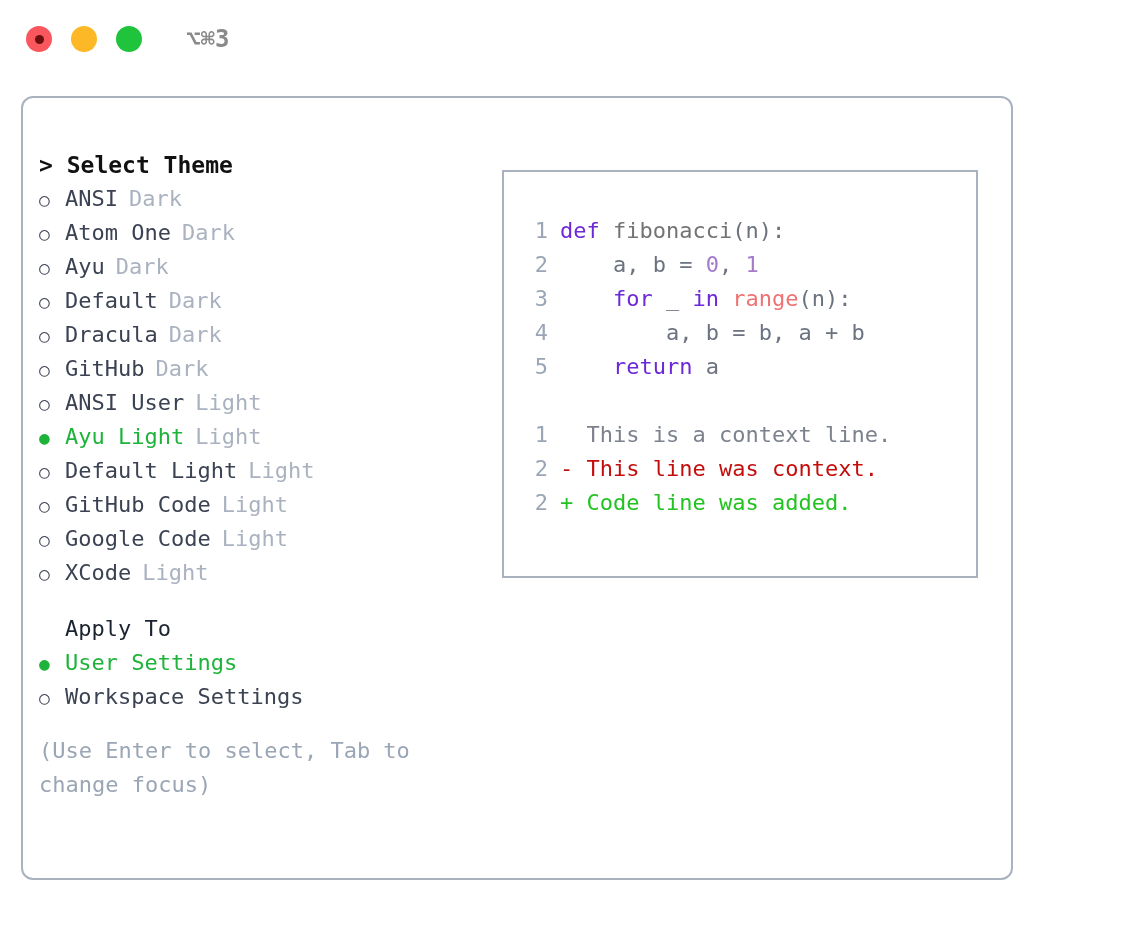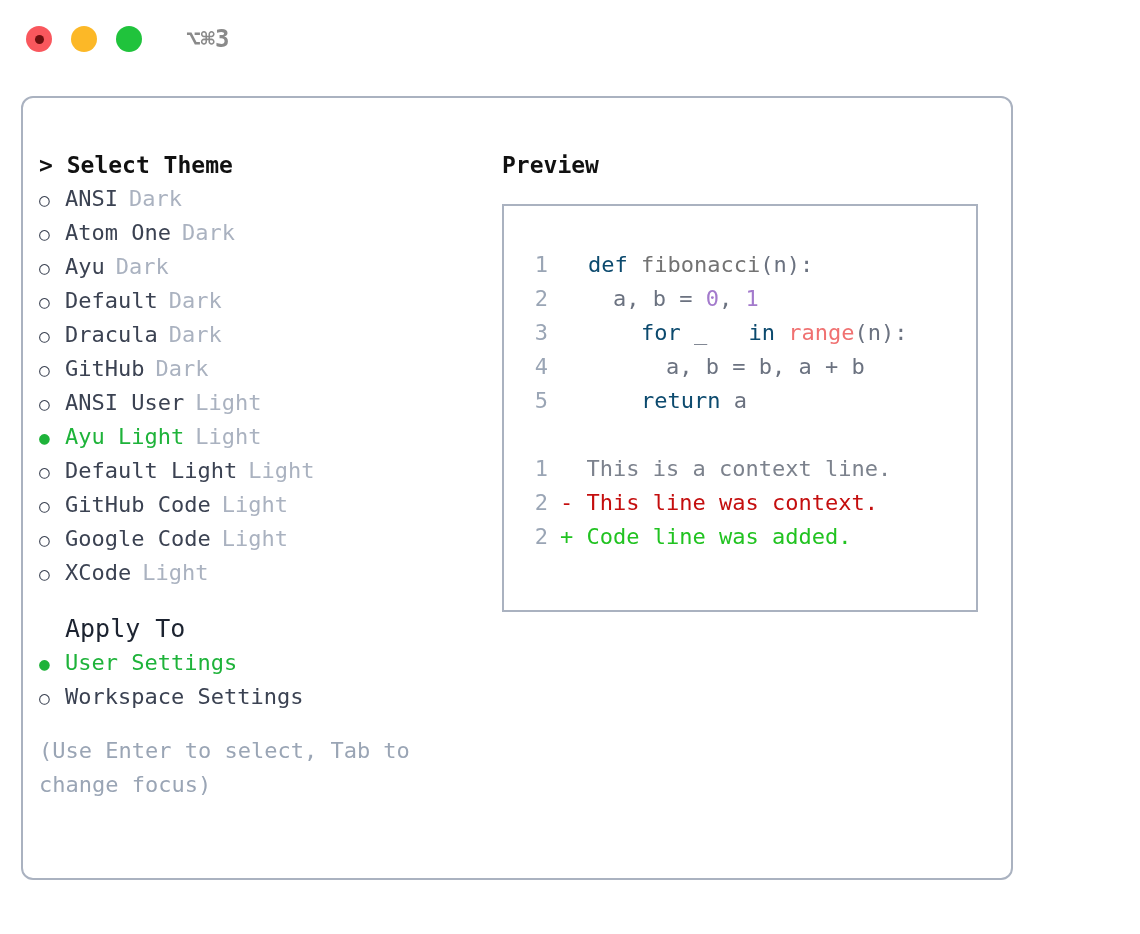--- a/index.html
+++ b/index.html
@@ -118,21 +118,21 @@
   }
   .bullet.sel { color: #1eb33a; }
   .item-name { color: #3b4252; }
   .list-item.selected .item-name { color: #1eb33a; }
   .item-kind {
     color: #aab2c0;
     margin-left: 11px;
   }
   .apply-block { margin-top: 22px; }
   .apply-title {
-    font-size: 25px;
+    font-size: 22px;
     color: #1c2330;
     line-height: 34px;
     padding-left: 26px;
     white-space: pre;
   }
   .hint {
     margin-top: 20px;
     font-size: 22px;
     line-height: 34px;
     color: #9aa5b5;
@@ -171,21 +171,21 @@
     white-space: pre;
   }
   .lineno {
     width: 26px;
     flex: 0 0 26px;
     color: #9aa5b5;
     text-align: right;
     margin-right: 12px;
   }
   .code-text { white-space: pre; }
-  .tok-kw    { color: #0c4a6e; margin-left: 28px; }
+  .tok-kw    { color: #6d28d9; }
   .tok-fn    { color: #737373; }
   .tok-num   { color: #a37acc; }
   .tok-call  { color: #f07171; }
   .tok-plain { color: #6b7280; }
   .diff-gap { height: 34px; }
   .diff-ctx { color: #7c828d; }
   .diff-del { color: #c40e0e; }
   .diff-add { color: #21c321; }
 </style>
 </head>
@@ -227,21 +227,20 @@
           <ul class="list" id="apply-list">
               <li class="list-item selected"><span class="bullet sel">●</span><span class="item-name">User Settings</span></li>
               <li class="list-item"><span class="bullet">○</span><span class="item-name">Workspace Settings</span></li>
             </ul>
         </div>
 
         <div class="hint">(Use Enter to select, Tab to change focus)</div>
       </div>
 
       <div class="right-col">
-        <div class="preview-title">Preview</div>
         <div class="preview-box">
           <div id="code-block">
               <div class="code-line"><span class="lineno">1</span><span class="code-text"><span class="tok-kw">def </span><span class="tok-fn">fibonacci</span><span class="tok-plain">(n):</span></span></div>
               <div class="code-line"><span class="lineno">2</span><span class="code-text"><span class="tok-plain">    a, b = </span><span class="tok-num">0</span><span class="tok-plain">, </span><span class="tok-num">1</span></span></div>
               <div class="code-line"><span class="lineno">3</span><span class="code-text"><span class="tok-plain">    </span><span class="tok-kw">for</span><span class="tok-plain"> _ </span><span class="tok-kw">in</span><span class="tok-plain"> </span><span class="tok-call">range</span><span class="tok-plain">(n):</span></span></div>
               <div class="code-line"><span class="lineno">4</span><span class="code-text"><span class="tok-plain">        a, b = b, a + b</span></span></div>
               <div class="code-line"><span class="lineno">5</span><span class="code-text"><span class="tok-plain">    </span><span class="tok-kw">return</span><span class="tok-plain"> a</span></span></div>
             </div>
           <div class="diff-gap"></div>
           <div id="diff-block">

